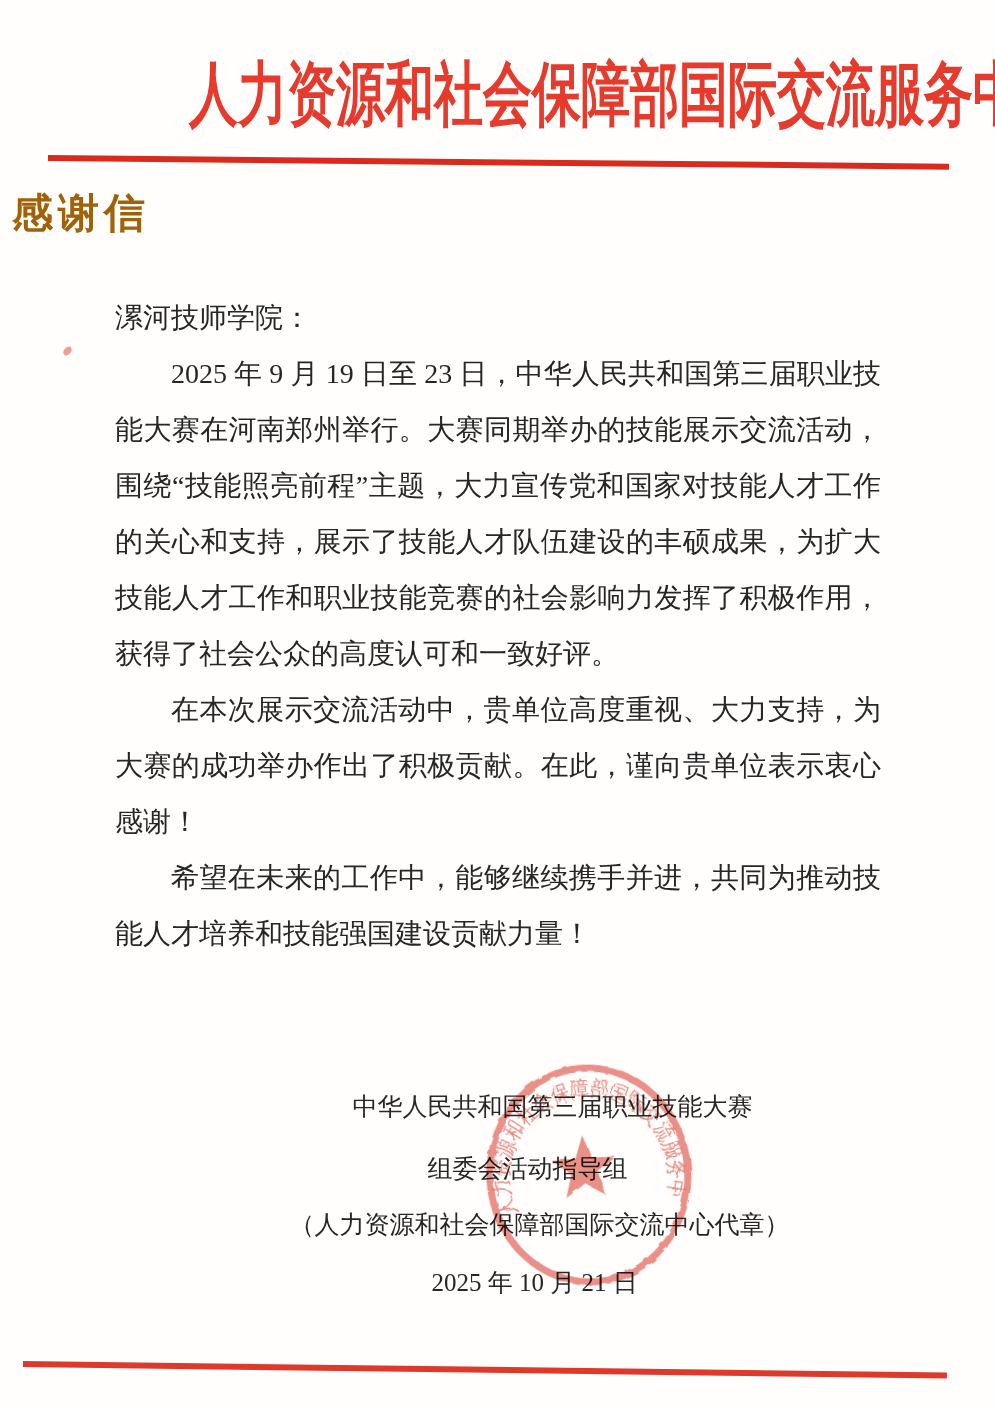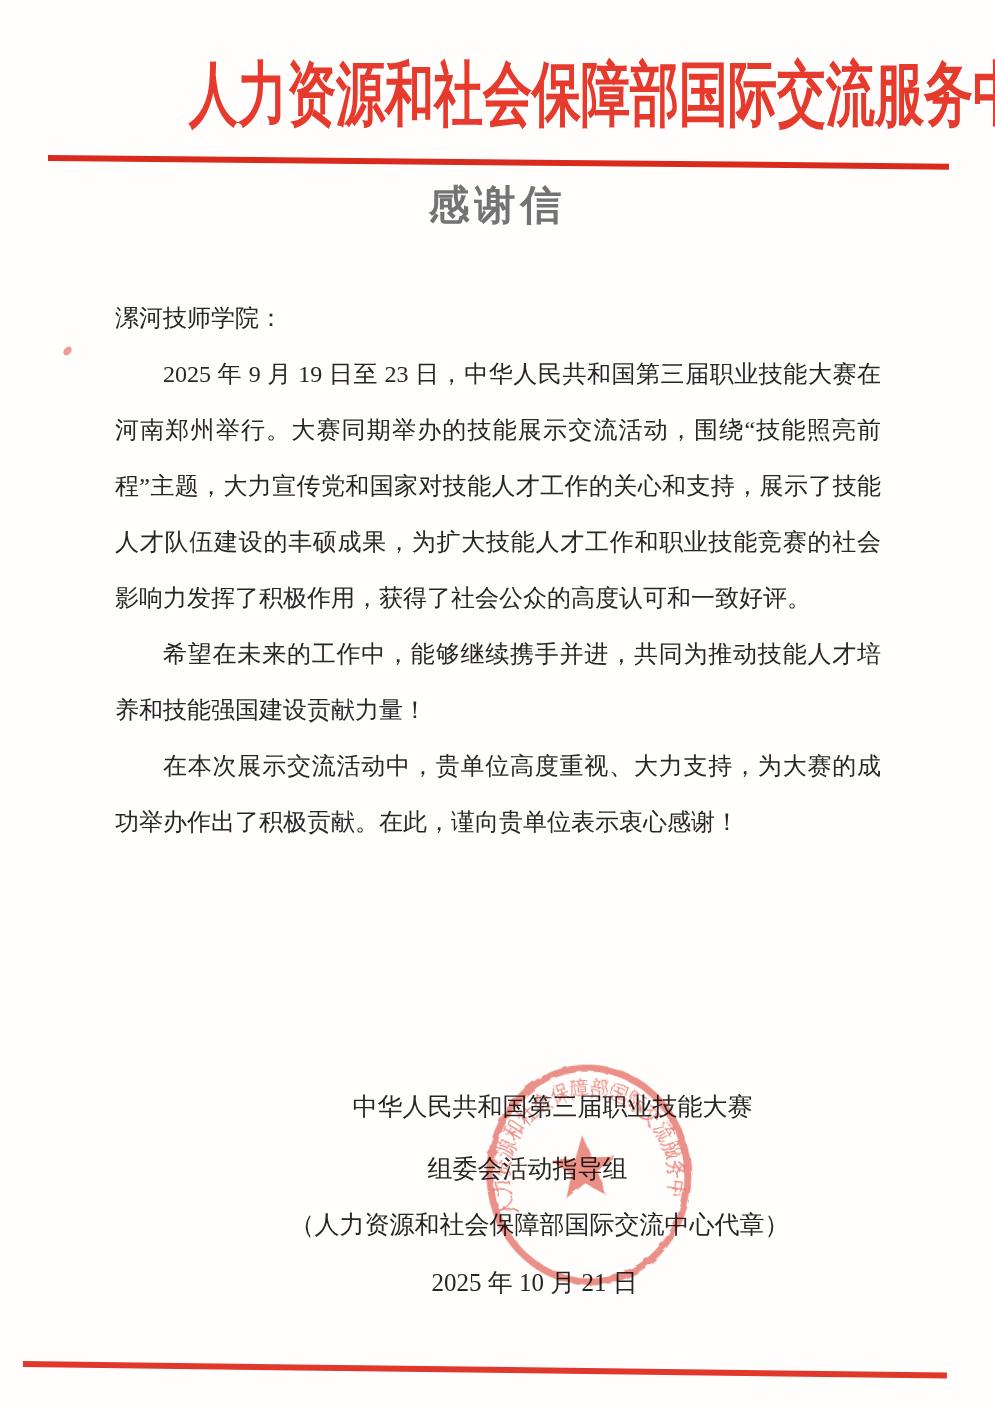--- a/index.html
+++ b/index.html
@@ -35,34 +35,33 @@
     width: 901px; height: 6px;
     background: #d92b1d;
     transform: rotate(0.55deg);
     transform-origin: left center;
   }
 
   
   .doc-title {
     position: absolute;
     top: 174px; left: 0; right: 0;
-    margin: 4px;
-    text-align: center;
+    margin: 12px;
     font-size: 41px;
     font-weight: 700;
     letter-spacing: 5px;
-    color: #737373;
+    color: #a16207;
   }
 
   
   .letter-body {
     position: absolute;
     left: 115px; top: 290px;
     width: 766px;
-    font-size: 24px;
+    font-size: 28px;
     line-height: 56px;
     color: #262626;
     text-align: justify;
     text-justify: inter-character;
   }
   .letter-body p { margin: 0; }
   .letter-body p.indent { text-indent: 2em; font-family: Liberation Serif, serif; }
 
   
   .sig-line {
@@ -117,22 +116,22 @@
   <div class="letterhead">
     <div class="letterhead-inner">人力资源和社会保障部国际交流服务中心</div>
   </div>
   <div class="letterhead-rule"></div>
 
   <h1 class="doc-title">感谢信</h1>
 
   <div class="letter-body">
     <p>漯河技师学院：</p>
     <p class="indent">2025 年 9 月 19 日至 23 日，中华人民共和国第三届职业技能大赛在河南郑州举行。大赛同期举办的技能展示交流活动，围绕“技能照亮前程”主题，大力宣传党和国家对技能人才工作的关心和支持，展示了技能人才队伍建设的丰硕成果，为扩大技能人才工作和职业技能竞赛的社会影响力发挥了积极作用，获得了社会公众的高度认可和一致好评。</p>
+    <p class="indent">在本次展示交流活动中，贵单位高度重视、大力支持，为大赛的成功举办作出了积极贡献。在此，谨向贵单位表示衷心感谢！</p>
     <p class="indent">希望在未来的工作中，能够继续携手并进，共同为推动技能人才培养和技能强国建设贡献力量！</p>
-    <p class="indent">在本次展示交流活动中，贵单位高度重视、大力支持，为大赛的成功举办作出了积极贡献。在此，谨向贵单位表示衷心感谢！</p>
   </div>
 
   <p class="sig-line sig-1">中华人民共和国第三届职业技能大赛</p>
   <p class="sig-line sig-2">组委会活动指导组</p>
   <p class="sig-line sig-3">（人力资源和社会保障部国际交流中心代章）</p>
   <p class="sig-line sig-4">2025 年 10 月 21 日</p>
 
   <svg class="seal" viewBox="-105 -115 210 230" xmlns="http://www.w3.org/2000/svg">
     <defs>
       <filter id="roughen" x="-20%" y="-20%" width="140%" height="140%">

